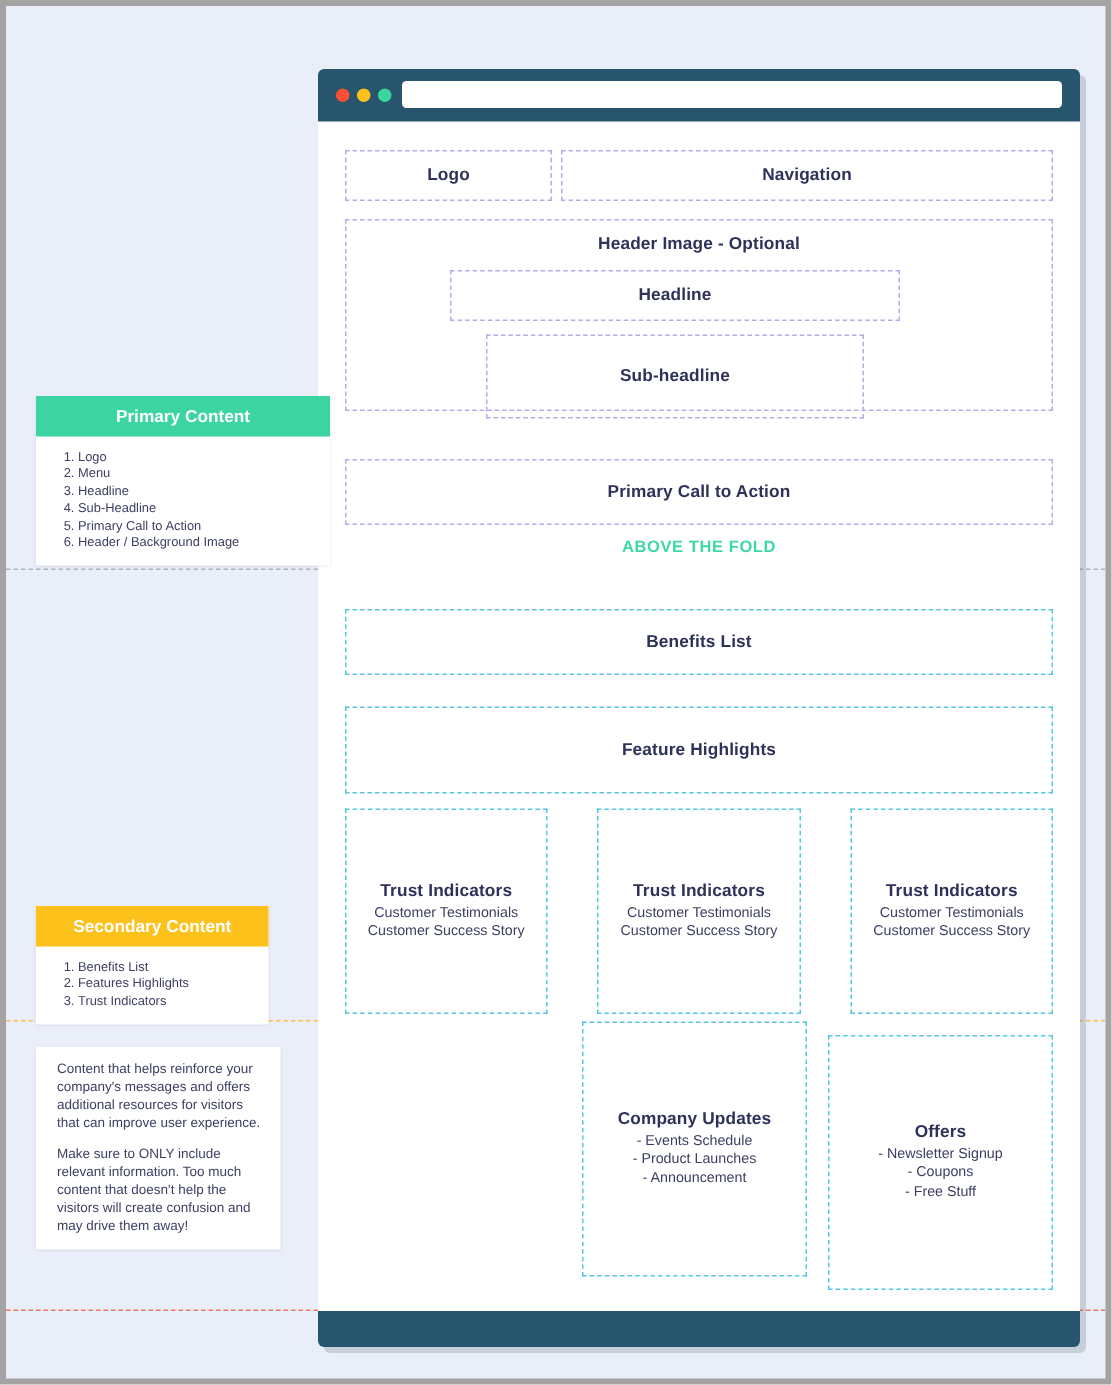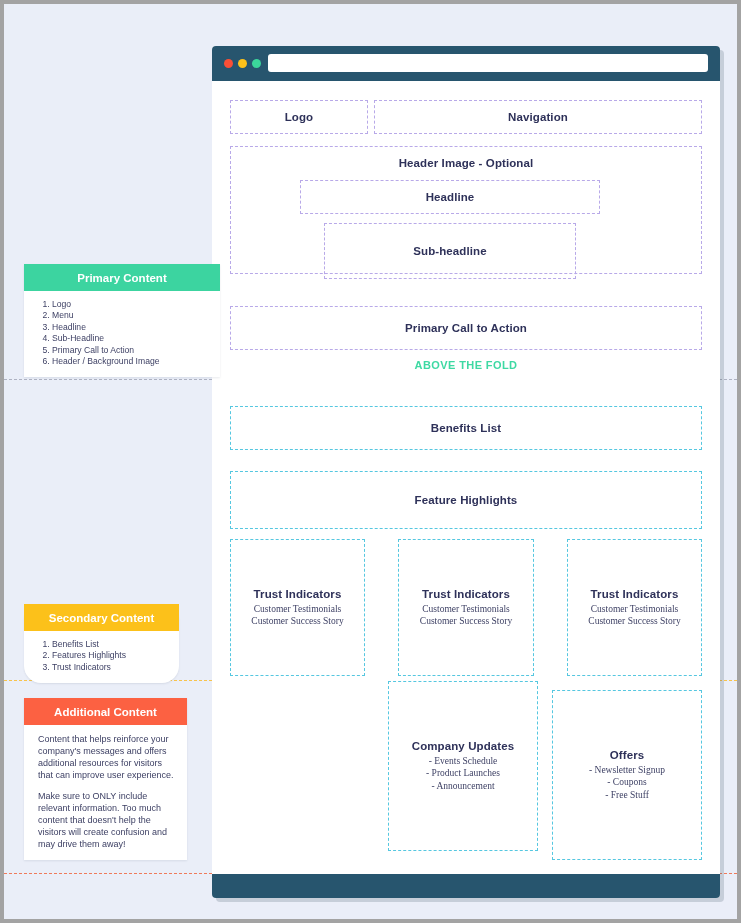--- a/index.html
+++ b/index.html
@@ -98,21 +98,20 @@
     font-weight: bold;
     font-size: 11.5px;
     letter-spacing: 0.1px;
     color: #2e3159;
   }
   .wf-sub {
     font-size: 9.5px;
     line-height: 12.5px;
     color: #3c3f63;
     margin-top: 3px;
-    font-family: Liberation Serif, serif;
   }
   .d-purple { border: 1.4px dashed #b8a9e8; }
   .d-cyan   { border: 1.4px dashed #55c7e0; }
 
   
   #hero {
     left: 18px; top: 100px; width: 472px; height: 128px;
     justify-content: flex-start;
   }
   #hero > .wf-title { margin-top: 10px; }
@@ -169,21 +168,21 @@
   .card-body ol {
     margin: 0;
     padding-left: 14px;
   }
   .card-body ol li { margin: 0; }
   .card-body p { margin: 0 0 9px 0; font-size: 9px; line-height: 12px; }
   .card-body p:last-child { margin-bottom: 0; }
 
   #card-primary    { left: 20px; top: 260px; width: 196px; }
   #card-primary .card-head { background: #3cd4a0; }
-  #card-secondary  { left: 20px; top: 600px; width: 155px; border-radius: 17px; }
+  #card-secondary  { left: 20px; top: 600px; width: 155px; }
   #card-secondary .card-head { background: #fcc11a; }
   #card-additional { left: 20px; top: 694px; width: 163px; }
   #card-additional .card-head { background: #fc6142; }
 </style>
 </head>
 <body>
 
 <div id="page">
 
   <div class="rule" id="rule-fold"></div>
@@ -291,20 +290,19 @@
     <div class="card-body">
       <ol>
         <li>Benefits List</li>
         <li>Features Highlights</li>
         <li>Trust Indicators</li>
       </ol>
     </div>
   </div>
 
   <div class="card" id="card-additional">
-    <div class="card-head">Additional Content</div>
     <div class="card-body">
       <p>Content that helps reinforce your company's messages and offers additional resources for visitors that can improve user experience.</p>
       <p>Make sure to ONLY include relevant information. Too much content that doesn't help the visitors will create confusion and may drive them away!</p>
     </div>
   </div>
 
 </div>
 
 </body></html>

